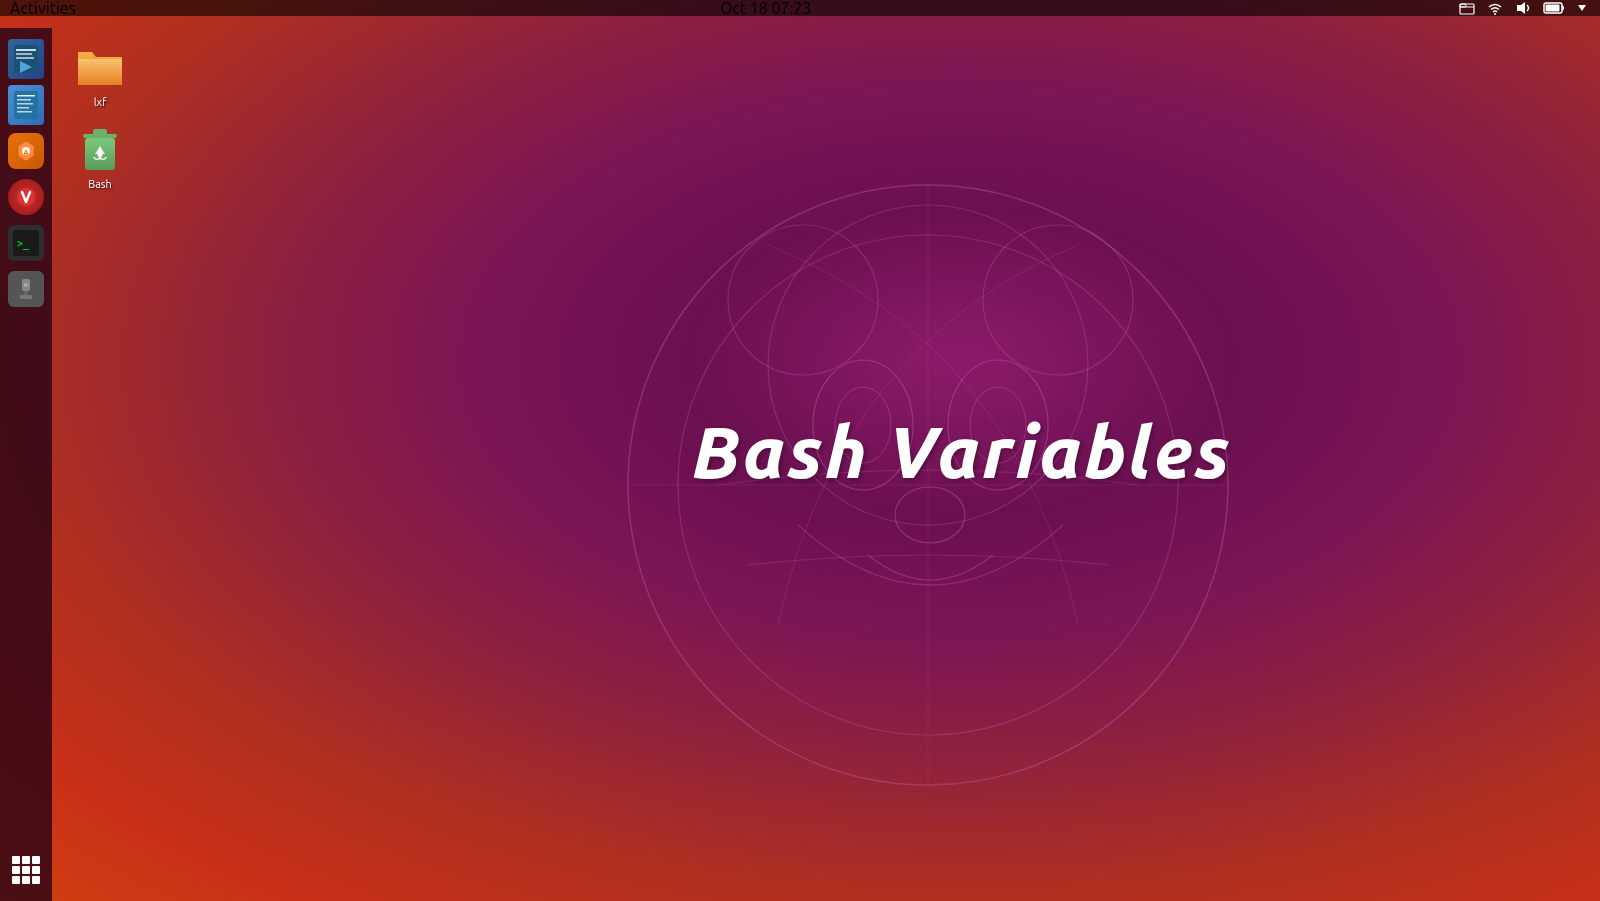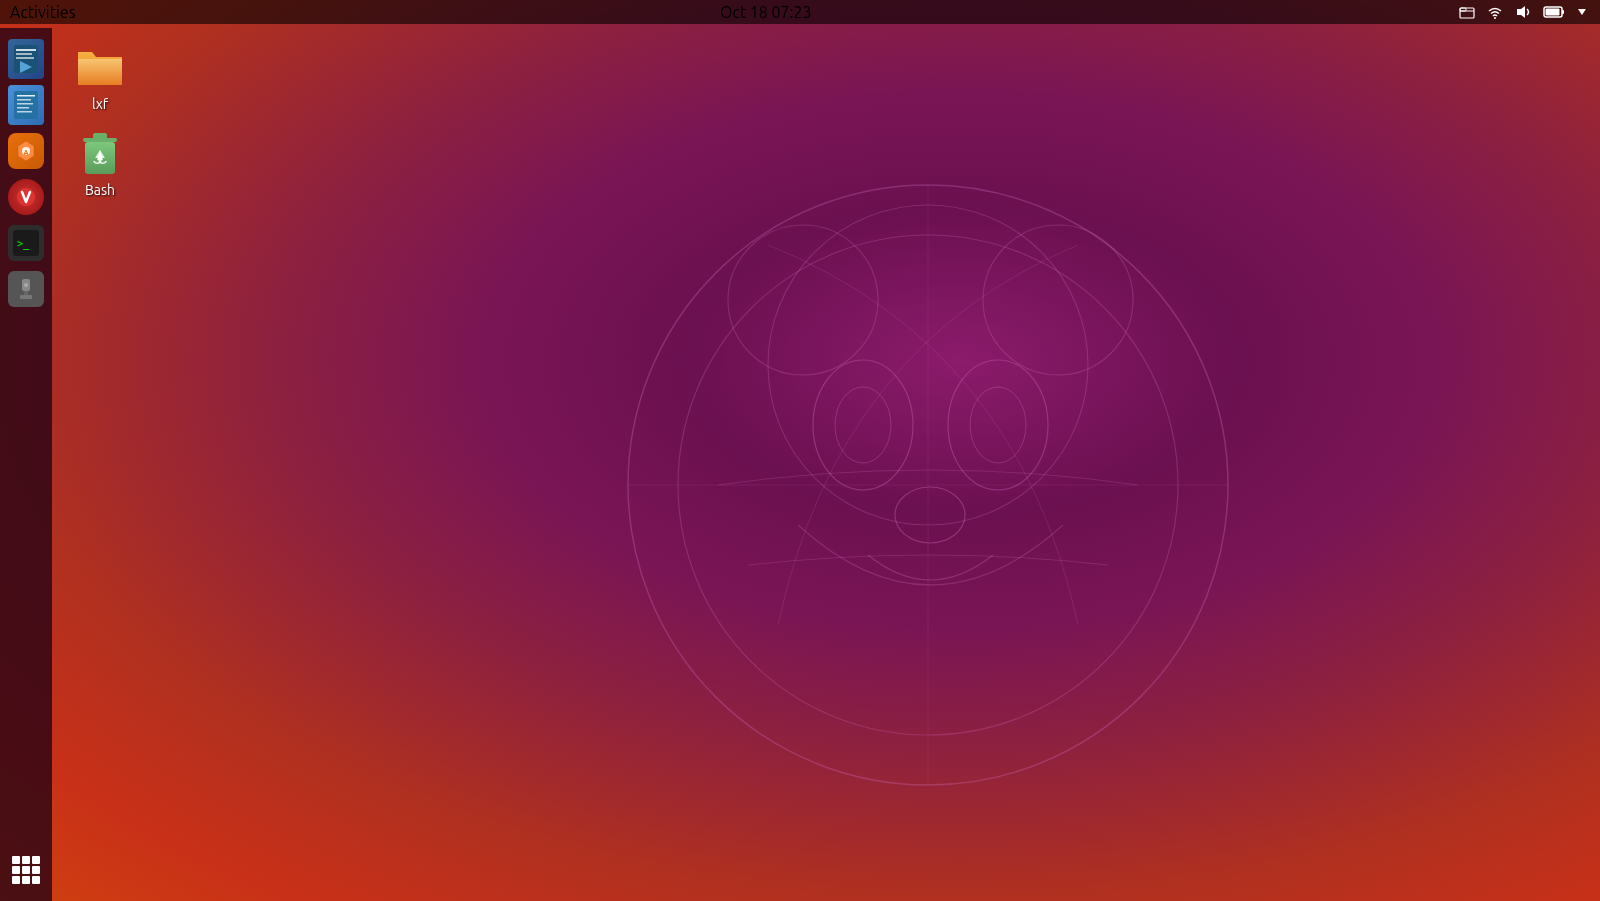--- a/index.html
+++ b/index.html
@@ -19,21 +19,21 @@
       position: relative;
       background: radial-gradient(ellipse at 60% 40%, #8B1B6B 0%, #6B1050 20%, #7A1555 35%, #8C2040 50%, #B03020 70%, #C83018 85%, #D04010 100%);
     }
 
     
     #topbar {
       position: absolute;
       top: 0;
       left: 0;
       width: 1600px;
-      height: 24px;
+      height: 16px;
       background: rgba(0,0,0,0.6);
       display: flex;
       align-items: center;
       justify-content: space-between;
       padding: 0 10px;
       z-index: 100;
     }
 
     #topbar-right {
       display: flex;
@@ -119,21 +119,21 @@
       width: 48px;
       height: 48px;
       display: flex;
       align-items: center;
       justify-content: center;
       margin-bottom: 4px;
     }
 
     .desktop-icon-label {
       color: white;
-      font-size: 14px;
+      font-size: 11px;
       text-align: center;
       text-shadow: 1px 1px 2px rgba(0,0,0,0.8);
     }
 
     
     #wallpaper-text {
       position: absolute;
       top: 50%;
       left: 50%;
       transform: translate(-20%, -50%);
@@ -203,20 +203,21 @@
     <path d="M100,340 Q312,310 520,340" fill="none" stroke="rgba(200,100,180,0.25)" stroke-width="1"></path>
     <path d="M130,420 Q312,400 490,420" fill="none" stroke="rgba(200,100,180,0.25)" stroke-width="1"></path>
 
     <line x1="310" y1="40" x2="310" y2="640" stroke="rgba(200,100,180,0.15)" stroke-width="1"></line>
     <line x1="10" y1="340" x2="610" y2="340" stroke="rgba(200,100,180,0.15)" stroke-width="1"></line>
 
     <path d="M150,100 Q400,200 460,480" fill="none" stroke="rgba(200,100,180,0.2)" stroke-width="1"></path>
     <path d="M460,100 Q220,200 160,480" fill="none" stroke="rgba(200,100,180,0.2)" stroke-width="1"></path>
   </svg>
 
+  <div id="wallpaper-text">Bash Variables</div>
 
   <div id="topbar">
     <span id="activities-btn">Activities</span>
     <span id="datetime-display">Oct 18  07:23</span>
     <div id="topbar-right">
 
       <span class="tray-icon">
         <svg width="16" height="16" viewBox="0 0 16 16" fill="white">
           <rect x="1" y="4" width="14" height="10" rx="1" fill="none" stroke="white" stroke-width="1.2"></rect>
           <path d="M1 7h14" stroke="white" stroke-width="1"></path>

